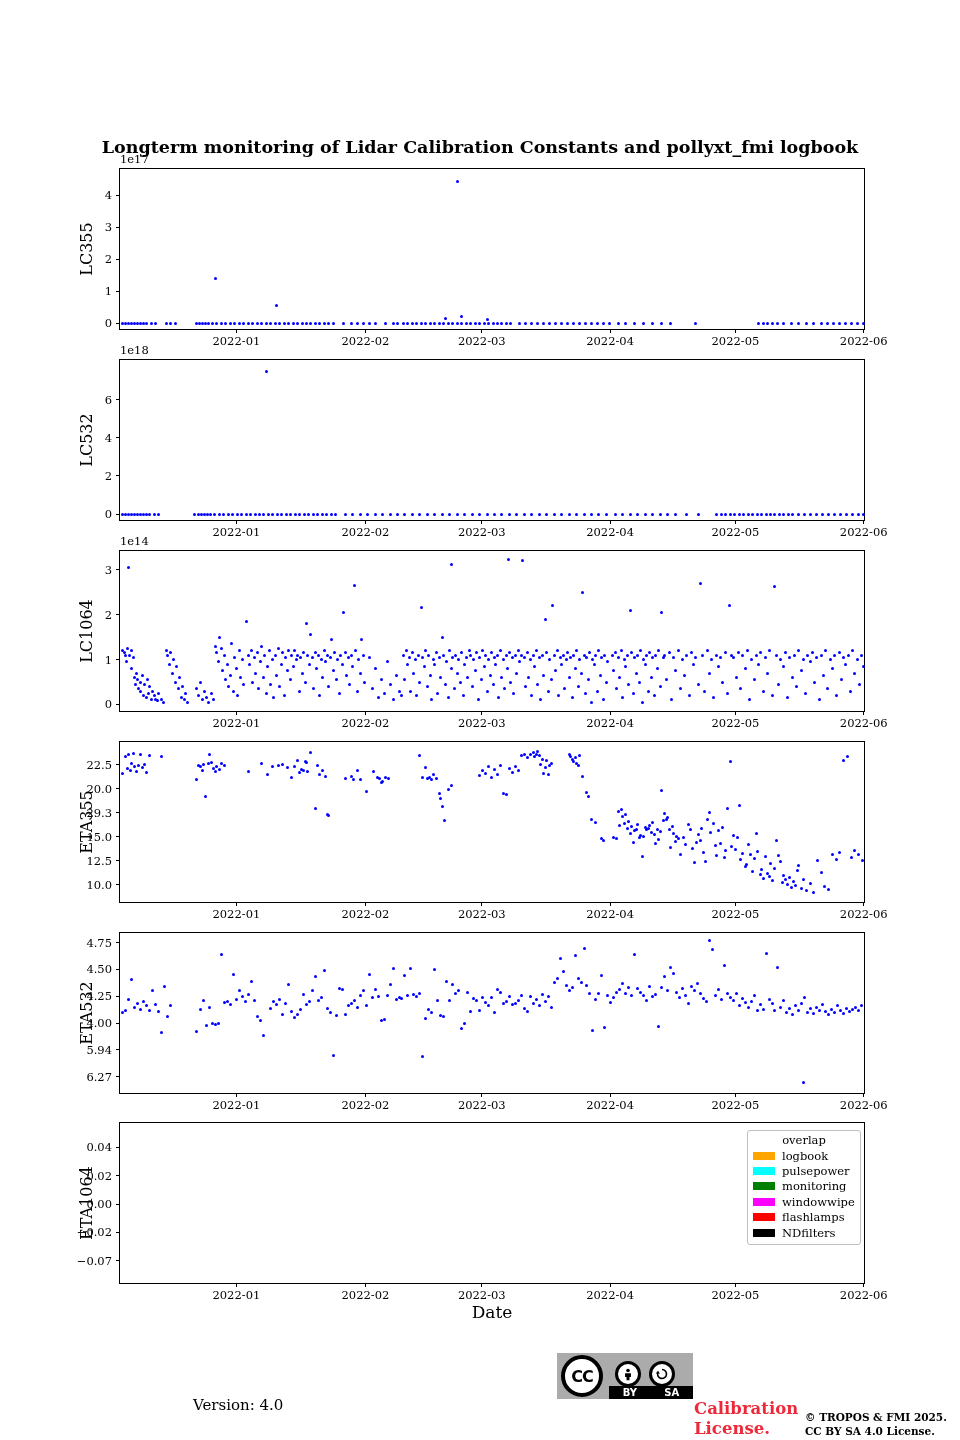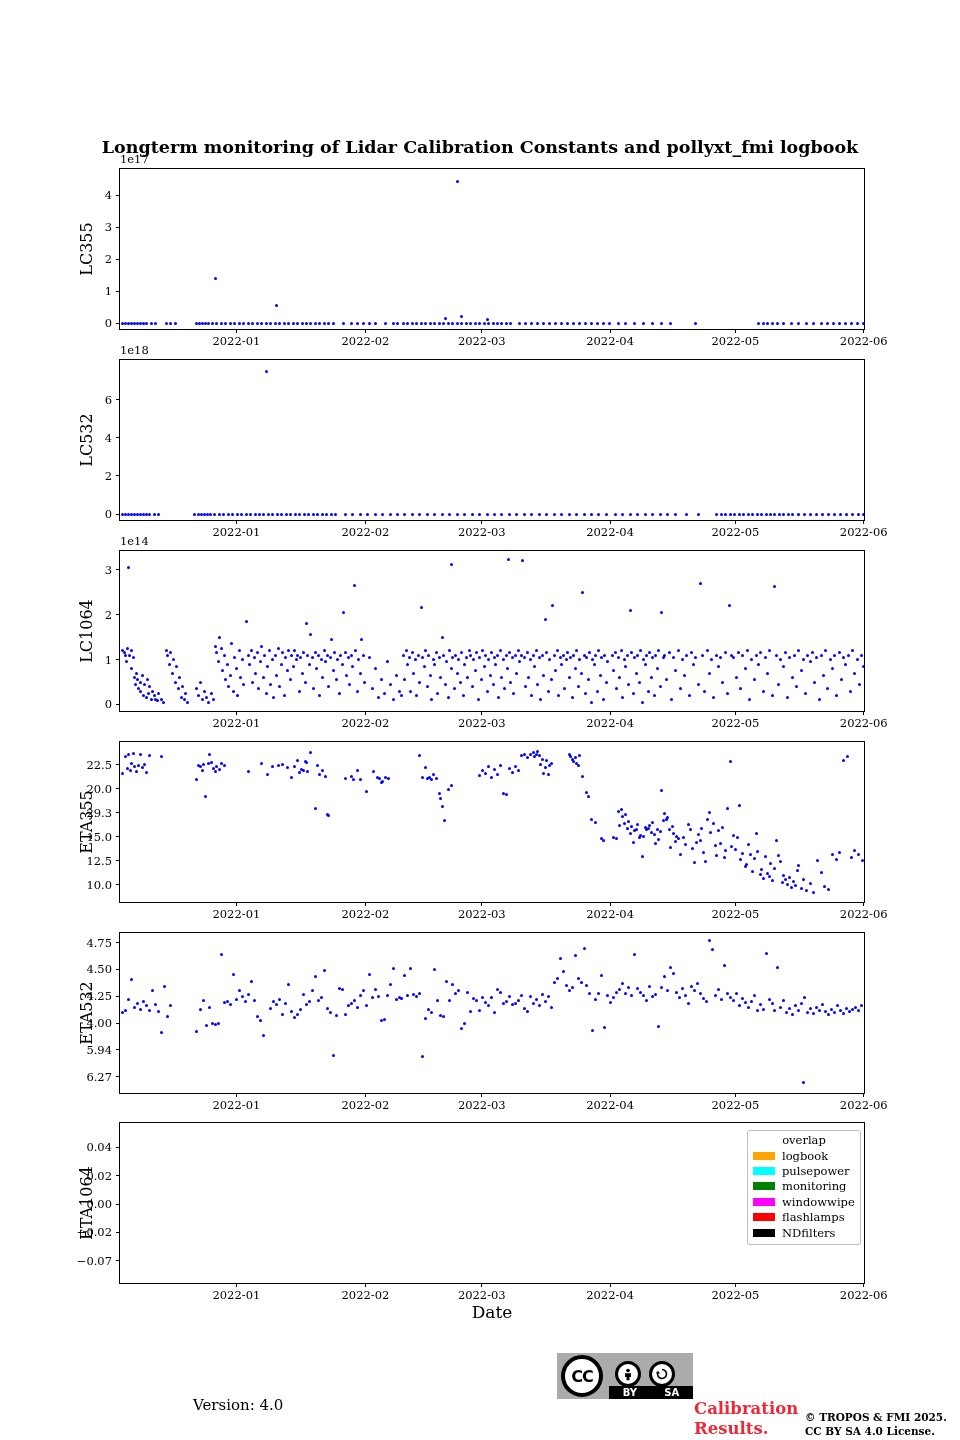--- a/index.html
+++ b/index.html
@@ -1434,19 +1434,19 @@
       </svg>
   </div>
   <div class="cc-strip">
     <span>BY</span>
     <span>SA</span>
   </div>
 </div>
 
 <div class="prelim" style="color: rgb(237, 41, 57);">
   <div>Calibration</div>
-  <div>Results.</div>
+  <div>License.</div>
 </div>
 
 <div class="copyright">
   <div>© TROPOS &amp; FMI 2025.</div>
   <div>CC BY SA 4.0 License.</div>
 </div>
 
 </body></html>

